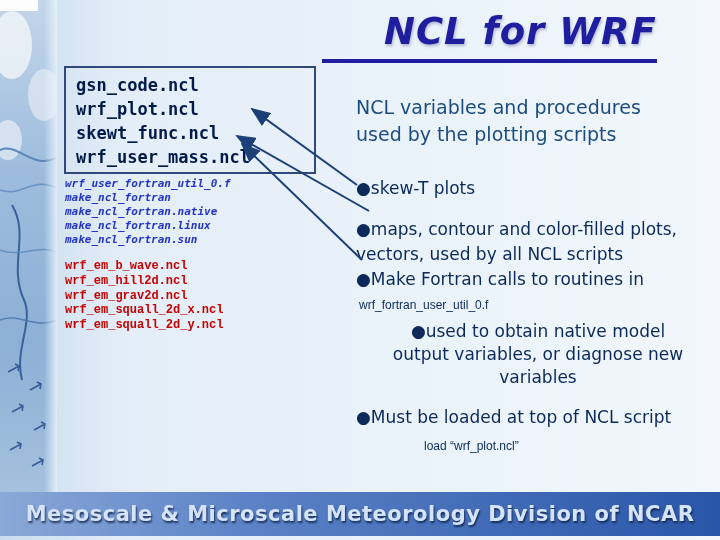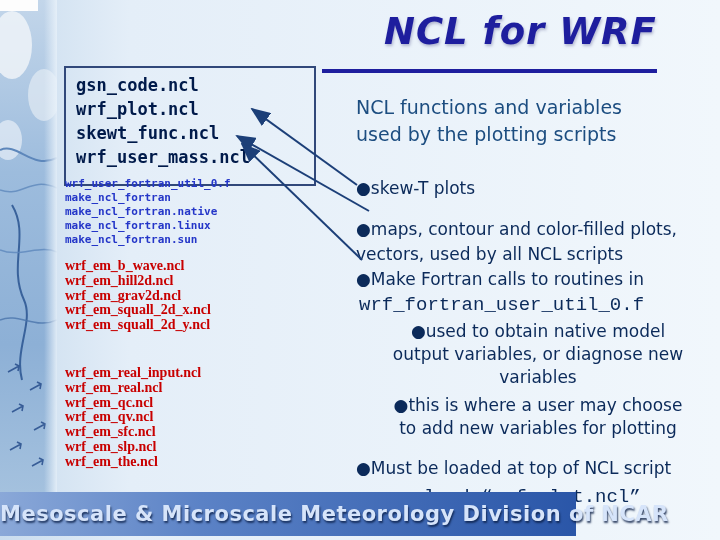--- a/index.html
+++ b/index.html
@@ -8,49 +8,49 @@
     font-family:"DejaVu Sans",sans-serif;
     background:linear-gradient(90deg,#c9dcee 0%,#e4eef8 18%,#f1f7fc 100%);
   }
   .map-strip{position:absolute;left:0;top:0;width:57px;height:492px;}
   .corner-white{position:absolute;left:0;top:0;width:38px;height:11px;background:#fdfdfd;}
   .title{
     position:absolute;left:322px;top:10px;
     font-family:"DejaVu Sans",sans-serif;font-style:italic;font-weight:bold;font-size:37px;
     color:#1e1e9e;text-shadow:1px 2px 3px rgba(70,70,130,.35);letter-spacing:1px;white-space:nowrap;
   }
-  .title .u{display:inline-block;padding-left:62px;padding-bottom:16px;border-bottom:4px solid #1e1e9e;}
+  .title .u{display:inline-block;padding-left:62px;padding-bottom:6px;border-bottom:4px solid #1e1e9e;}
   .file-box{
-    position:absolute;left:64px;top:66px;width:252px;height:120px;box-sizing:border-box;
+    position:absolute;left:64px;top:66px;width:252px;height:108px;box-sizing:border-box;
     border:2px solid #31487a;padding:5px 0 0 10px;
   }
   .file-box div{font-family:"DejaVu Sans Mono",monospace;font-weight:bold;font-size:17px;
     color:#001a4a;line-height:24px;white-space:nowrap;}
   .blue-list{position:absolute;left:65px;top:177px;}
   .blue-list div{font-family:"DejaVu Sans Mono",monospace;font-weight:bold;font-size:11px;
-    color:#2436c8;line-height:14px;white-space:nowrap;}
-  .red-list div{font-family:Liberation Serif, serif;font-weight:bold;font-size:14px;
+    color:#2436c8;line-height:14px;white-space:nowrap;font-style:italic;}
+  .red-list div{font-family:Liberation Mono, monospace;font-weight:bold;font-size:12px;
     color:#c80000;line-height:14.8px;white-space:nowrap;}
   #red1{position:absolute;left:65px;top:259px;}
   #red2{position:absolute;left:65px;top:366px;}
   .right{position:absolute;left:356px;top:94px;width:354px;color:#0b2a5a;}
   .intro{font-size:19px;line-height:27px;color:#1c4d80;}
   .bullets{margin-top:28px;font-size:17px;line-height:25px;}
   .b2{margin-top:16px;}
   .b3{}
-  .code{font-family:Liberation Mono, monospace;font-size:19px;}
+  .code{font-family:Liberation Sans, sans-serif;font-size:12px;}
   .code3{margin:1px 0 0 3px;line-height:24px;}
   .subs{margin-left:34px;width:296px;text-align:center;}
   .sub1{margin-top:3px;line-height:23px;}
   .sub2{margin-top:5px;line-height:23px;}
   .b4{margin-top:16px;}
   .load{margin:4px 0 0 68px;line-height:24px;}
   .arrows{position:absolute;left:0;top:0;width:720px;height:540px;pointer-events:none;}
   .footer{
-    position:absolute;left:0;top:492px;width:576px;height:44px;
+    position:absolute;left:0;top:492px;width:720px;height:44px;
     background:linear-gradient(90deg,#8aa8d8 0%,#5b82c6 35%,#2a56a8 100%);
   }
   .footer div{
     text-align:center;font-weight:bold;font-size:21px;line-height:44px;
     color:#d6e4fa;text-shadow:1px 2px 2px rgba(10,30,70,.8);letter-spacing:.5px;white-space:nowrap;
   }
 </style>
 </head>
 <body>
 
@@ -111,43 +111,33 @@
     <div>make_ncl_fortran.sun</div>
   </div>
 
   <div class="red-list" id="red1">
     <div>wrf_em_b_wave.ncl</div>
     <div>wrf_em_hill2d.ncl</div>
     <div>wrf_em_grav2d.ncl</div>
     <div>wrf_em_squall_2d_x.ncl</div>
     <div>wrf_em_squall_2d_y.ncl</div>
   </div>
-  <div class="red-list" id="red2">
-    <div>wrf_em_real_input.ncl</div>
-    <div>wrf_em_real.ncl</div>
-    <div>wrf_em_qc.ncl</div>
-    <div>wrf_em_qv.ncl</div>
-    <div>wrf_em_sfc.ncl</div>
-    <div>wrf_em_slp.ncl</div>
-    <div>wrf_em_the.ncl</div>
-  </div>
 
   <div class="right">
     <div class="intro">
-      <div>NCL functions and variables</div>
+      <div>NCL variables and procedures</div>
       <div>used by the plotting scripts</div>
     </div>
     <div class="bullets">
       <div class="b1"><span>●</span><span>skew-T plots</span></div>
       <div class="b2"><span>●</span><span>maps, contour and color-filled plots, vectors, used by all NCL scripts</span></div>
       <div class="b3"><span>●</span><span>Make Fortran calls to routines in</span></div>
       <div class="code code3">wrf_fortran_user_util_0.f</div>
       <div class="subs">
         <div class="sub1"><span>●</span><span>used to obtain native model output variables, or diagnose new variables</span></div>
-        <div class="sub2"><span>●</span><span>this is where a user may choose to add new variables for plotting</span></div>
       </div>
       <div class="b4"><span>●</span><span>Must be loaded at top of NCL script</span></div>
       <div class="code load">load “wrf_plot.ncl”</div>
     </div>
   </div>
 
   <svg class="arrows">
     <defs>
       <marker id="ah" markerWidth="10" markerHeight="8" refX="9" refY="4" orient="auto">
         <polygon points="0,0 10,4 0,8" fill="#1c3f78"></polygon>

